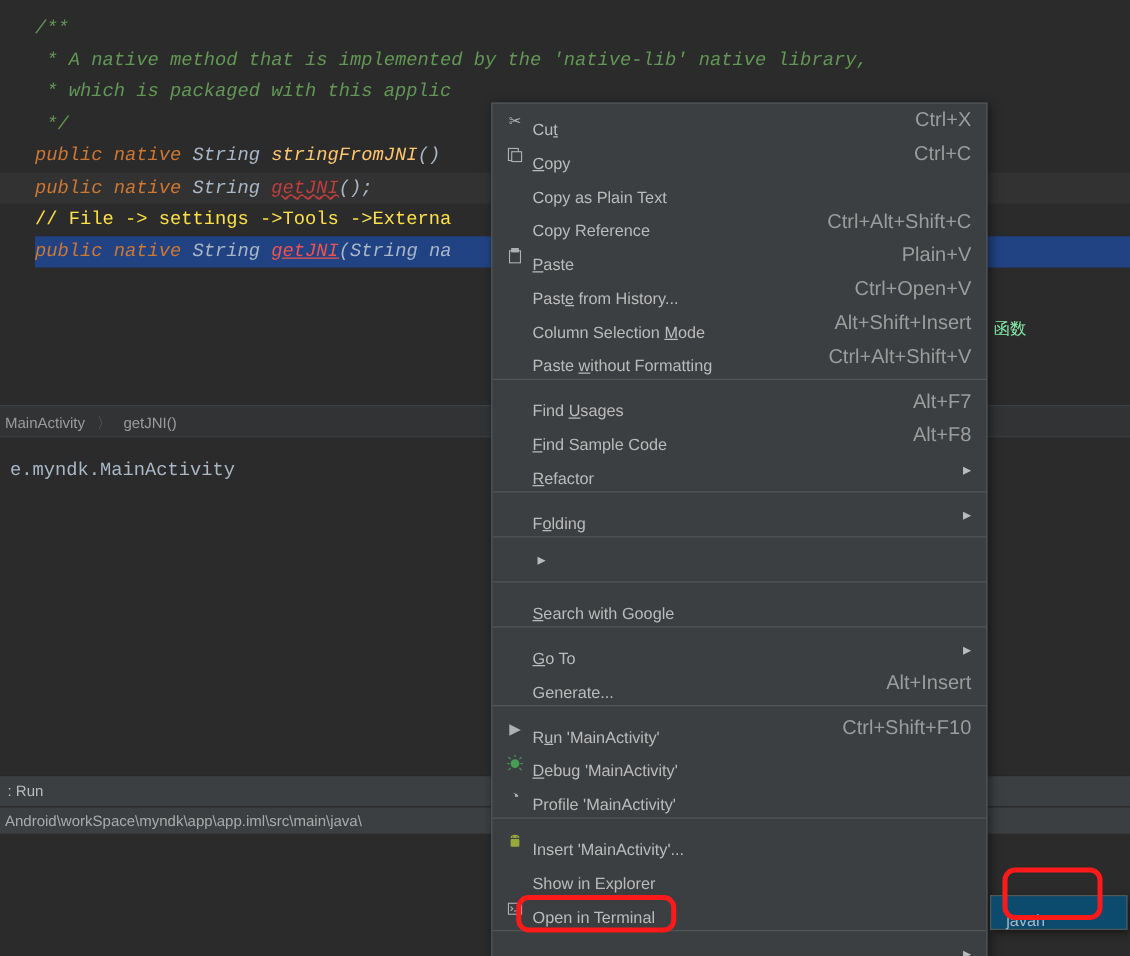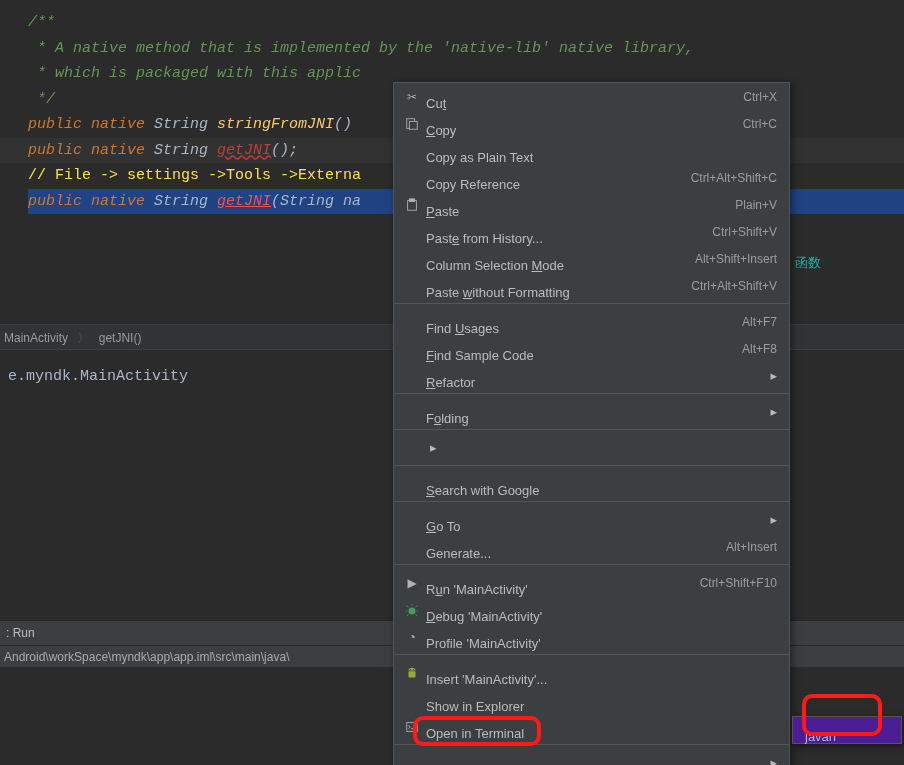--- a/index.html
+++ b/index.html
@@ -98,21 +98,21 @@
     font-size:13px;
   }
   .mi {
     display:flex;
     align-items:center;
     height:27px;
     padding: 0 12px 0 8px;
   }
   .mi .ico { width:20px; text-align:center; color:#afb1b3; font-size:12px;}
   .mi .lbl { flex:1; padding-left:4px;margin-top:13px;}
-  .mi .sc { color:#9c9c9c; font-size:12px;}
+  .mi .sc { color:#9c9c9c; font-size:16px;}
   .mi .arrow { color:#bbbbbb; margin-left:8px;}
   .mi u { text-decoration: underline; }
   .msep { height:1px; background:#515658; margin:4px 0; }
   .ico svg { width:14px; height:14px; vertical-align:middle; }
   .run-icon { color:#499c54; }
   .bug-icon { color:#499c54; }
   .prof-icon { color:#e8bf6a; }
   .android-icon { color:#9aa83a; }
 
   
@@ -124,42 +124,42 @@
   }
   .redbox1 { left:413px; top:716px; width:128px; height:30px; }
   .redbox2 { left:802px; top:694px; width:80px; height:42px; }
 
   
   .submenu {
     position:absolute;
     left:792px;
     top:716px;
     width:110px;
-    background:#4c1d95;
+    background:#0c4a6e;
     border:1px solid #515658;
     box-shadow: 2px 2px 6px rgba(0,0,0,.5);
     font-style:normal;
   }
   .submenu .mi { height:26px; }
 </style>
 </head>
 <body>
 
 <div class="editor">
   <div class="line"><span class="comment">/**</span></div>
   <div class="line"><span class="comment"> * A native method that is implemented by the 'native-lib' native library,</span></div>
   <div class="line"><span class="comment"> * which is packaged with this applic</span></div>
   <div class="line"><span class="comment"> */</span></div>
   <div class="line"><span class="kw-public-native">public native</span> <span class="type">String</span> <span class="method">stringFromJNI</span><span class="paren">()</span></div>
   <div class="line hl-line"><span class="kw-public-native">public native</span> <span class="type">String</span> <span class="method-red">getJNI</span><span class="paren">();</span></div>
   <div class="line"><span class="grey-comment">// File -&gt; settings -&gt;Tools -&gt;Externa</span></div>
   <div class="line"><span class="selected-line"><span class="kw-public-native">public native</span> <span class="type">String</span> <span class="method-red2">getJNI</span><span class="after-sel">(String na</span></span></div>
 </div>
 
-<span class="cn" style="position:absolute; left:795px; top:254px; color:#14b8a6;">函数</span>
+<span class="cn" style="position:absolute; left:795px; top:254px; color:#86efac;">函数</span>
 
 <div class="breadcrumb">
   <span>MainActivity</span>
   <span class="sep">〉</span>
   <span>getJNI()</span>
 </div>
 
 <div class="console-area">
   <span>e.myndk.MainActivity</span>
 </div>
@@ -198,21 +198,21 @@
     <span class="ico"><svg viewBox="0 0 16 16" fill="none" stroke="#afb1b3">
           <rect x="3" y="3" width="10" height="11"></rect>
           <rect x="5" y="1" width="6" height="3" fill="#afb1b3"></rect>
         </svg></span>
     <span class="lbl"><u>P</u>aste</span>
     <span class="sc">Plain+V</span>
   </div>
   <div class="mi">
     <span class="ico"></span>
       <span class="lbl">Past<u>e</u> from History...</span>
-    <span class="sc">Ctrl+Shift+V</span>
+    <span class="sc">Ctrl+Open+V</span>
   </div>
   <div class="mi">
     <span class="ico"></span>
       <span class="lbl">Column Selection <u>M</u>ode</span>
     <span class="sc">Alt+Shift+Insert</span>
   </div>
   <div class="mi">
     <span class="ico"></span>
       <span class="lbl">Paste <u>w</u>ithout Formatting</span>
     <span class="sc">Ctrl+Alt+Shift+V</span>

